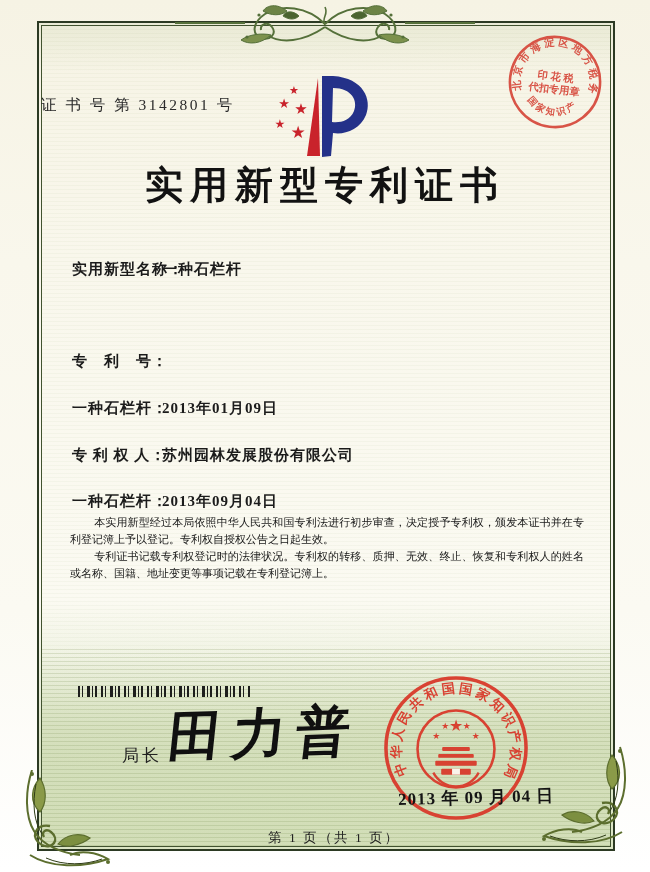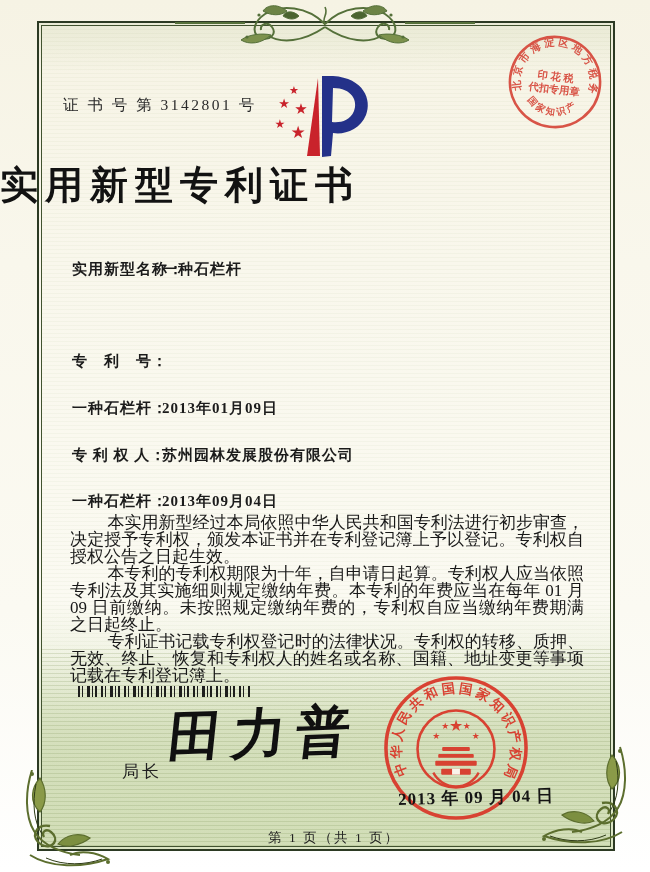--- a/index.html
+++ b/index.html
@@ -21,37 +21,37 @@
     position:absolute; left:2px; top:2px; right:2px; bottom:2px;
     border:1px solid #41522f;
     background:repeating-linear-gradient(0deg, rgba(120,145,80,.05) 0 1px, transparent 1px 4px);
   }
   .green-band{
     position:absolute; left:3px; right:3px; bottom:3px; height:200px;
     background:
       repeating-linear-gradient(0deg, rgba(110,135,70,.16) 0 1px, transparent 1px 4px),
       linear-gradient(180deg, rgba(190,206,155,0) 0%, rgba(190,206,155,.35) 40%, rgba(200,214,168,.45) 100%);
   }
-  .cert-no{position:absolute; left:63px; top:95px; font-size:15.5px; letter-spacing:2.5px; color:#2a2a2a;}
-  .title{position:absolute; left:0; top:160px; width:100%; 
+  .cert-no{position:absolute; left:41px; top:95px; font-size:15.5px; letter-spacing:2.5px; color:#2a2a2a;}
+  .title{position:absolute; left:0; top:160px; width:100%; text-align:center;
     font-size:38px; font-weight:700; letter-spacing:7px; color:#121212;}
   .field-row{position:absolute; left:72px; width:500px; font-size:15px; font-weight:600; color:#1b1b1b;}
   .field-label{letter-spacing:1px;}
   .field-value{position:absolute; left:90px; white-space:nowrap; letter-spacing:1px;}
   .paragraphs{position:absolute; left:70px; top:514px; width:514px;
-    font-size:17px; line-height:17px; font-weight:500; color:#181818; text-align:justify;}
+    font-size:11px; line-height:17px; font-weight:500; color:#181818; text-align:justify;}
   .paragraphs p{margin:0; text-indent:2.2em;}
   .barcode{position:absolute; left:78px; top:686px; width:172px; height:11px;
     background:repeating-linear-gradient(90deg,
       #1e1e1e 0 2px, transparent 2px 4px,
       #1e1e1e 4px 5px, transparent 5px 9px,
       #1e1e1e 9px 12px, transparent 12px 14px,
       #1e1e1e 14px 15px, transparent 15px 17px,
       #1e1e1e 17px 19px, transparent 19px 23px);}
-  .director{position:absolute; left:122px; top:744px; font-size:17px; letter-spacing:3px; color:#222;margin-top:16px;}
+  .director{position:absolute; left:122px; top:744px; font-size:17px; letter-spacing:3px; color:#222;}
   .signature{position:absolute; left:168px; top:698px; font-size:54px; font-weight:600;
     letter-spacing:10px; color:#101010; transform:rotate(-2deg) skewX(-8deg); white-space:nowrap;}
   .grant-date{position:absolute; left:398px; top:786px; font-size:17px; font-weight:600;
     letter-spacing:1px; color:#151515; transform:rotate(-1.5deg); white-space:nowrap;}
   .footer{position:absolute; left:9px; top:829px; width:100%; text-align:center;
     font-size:13.5px; letter-spacing:2px; color:#222;}
   .abs{position:absolute;}
   svg text{font-family:"Liberation Serif","DejaVu Serif",serif;}
 </style>
 </head>
@@ -129,21 +129,20 @@
     <span class="field-label">专 利 权 人：</span>
     <span class="field-value">苏州园林发展股份有限公司</span>
   </div>
   <div class="field-row" style="top:492px">
     <span class="field-label">一种石栏杆：</span>
     <span class="field-value">2013年09月04日</span>
   </div>
 
   <div class="paragraphs">
     <p>本实用新型经过本局依照中华人民共和国专利法进行初步审查，决定授予专利权，颁发本证书并在专利登记簿上予以登记。专利权自授权公告之日起生效。</p>
-    <p>本专利的专利权期限为十年，自申请日起算。专利权人应当依照专利法及其实施细则规定缴纳年费。本专利的年费应当在每年 01 月 09 日前缴纳。未按照规定缴纳年费的，专利权自应当缴纳年费期满之日起终止。</p>
     <p>专利证书记载专利权登记时的法律状况。专利权的转移、质押、无效、终止、恢复和专利权人的姓名或名称、国籍、地址变更等事项记载在专利登记簿上。</p>
   </div>
 
   <div class="barcode"></div>
 
   <div class="director">局长</div>
   <div class="signature">田力普</div>
 
   <svg class="abs" style="left:382px;top:674px;opacity:.95;" width="148" height="148" viewBox="0 0 150 150">
     <circle cx="75" cy="75" r="71" fill="none" stroke="#d93a2b" stroke-width="3.6"></circle>

